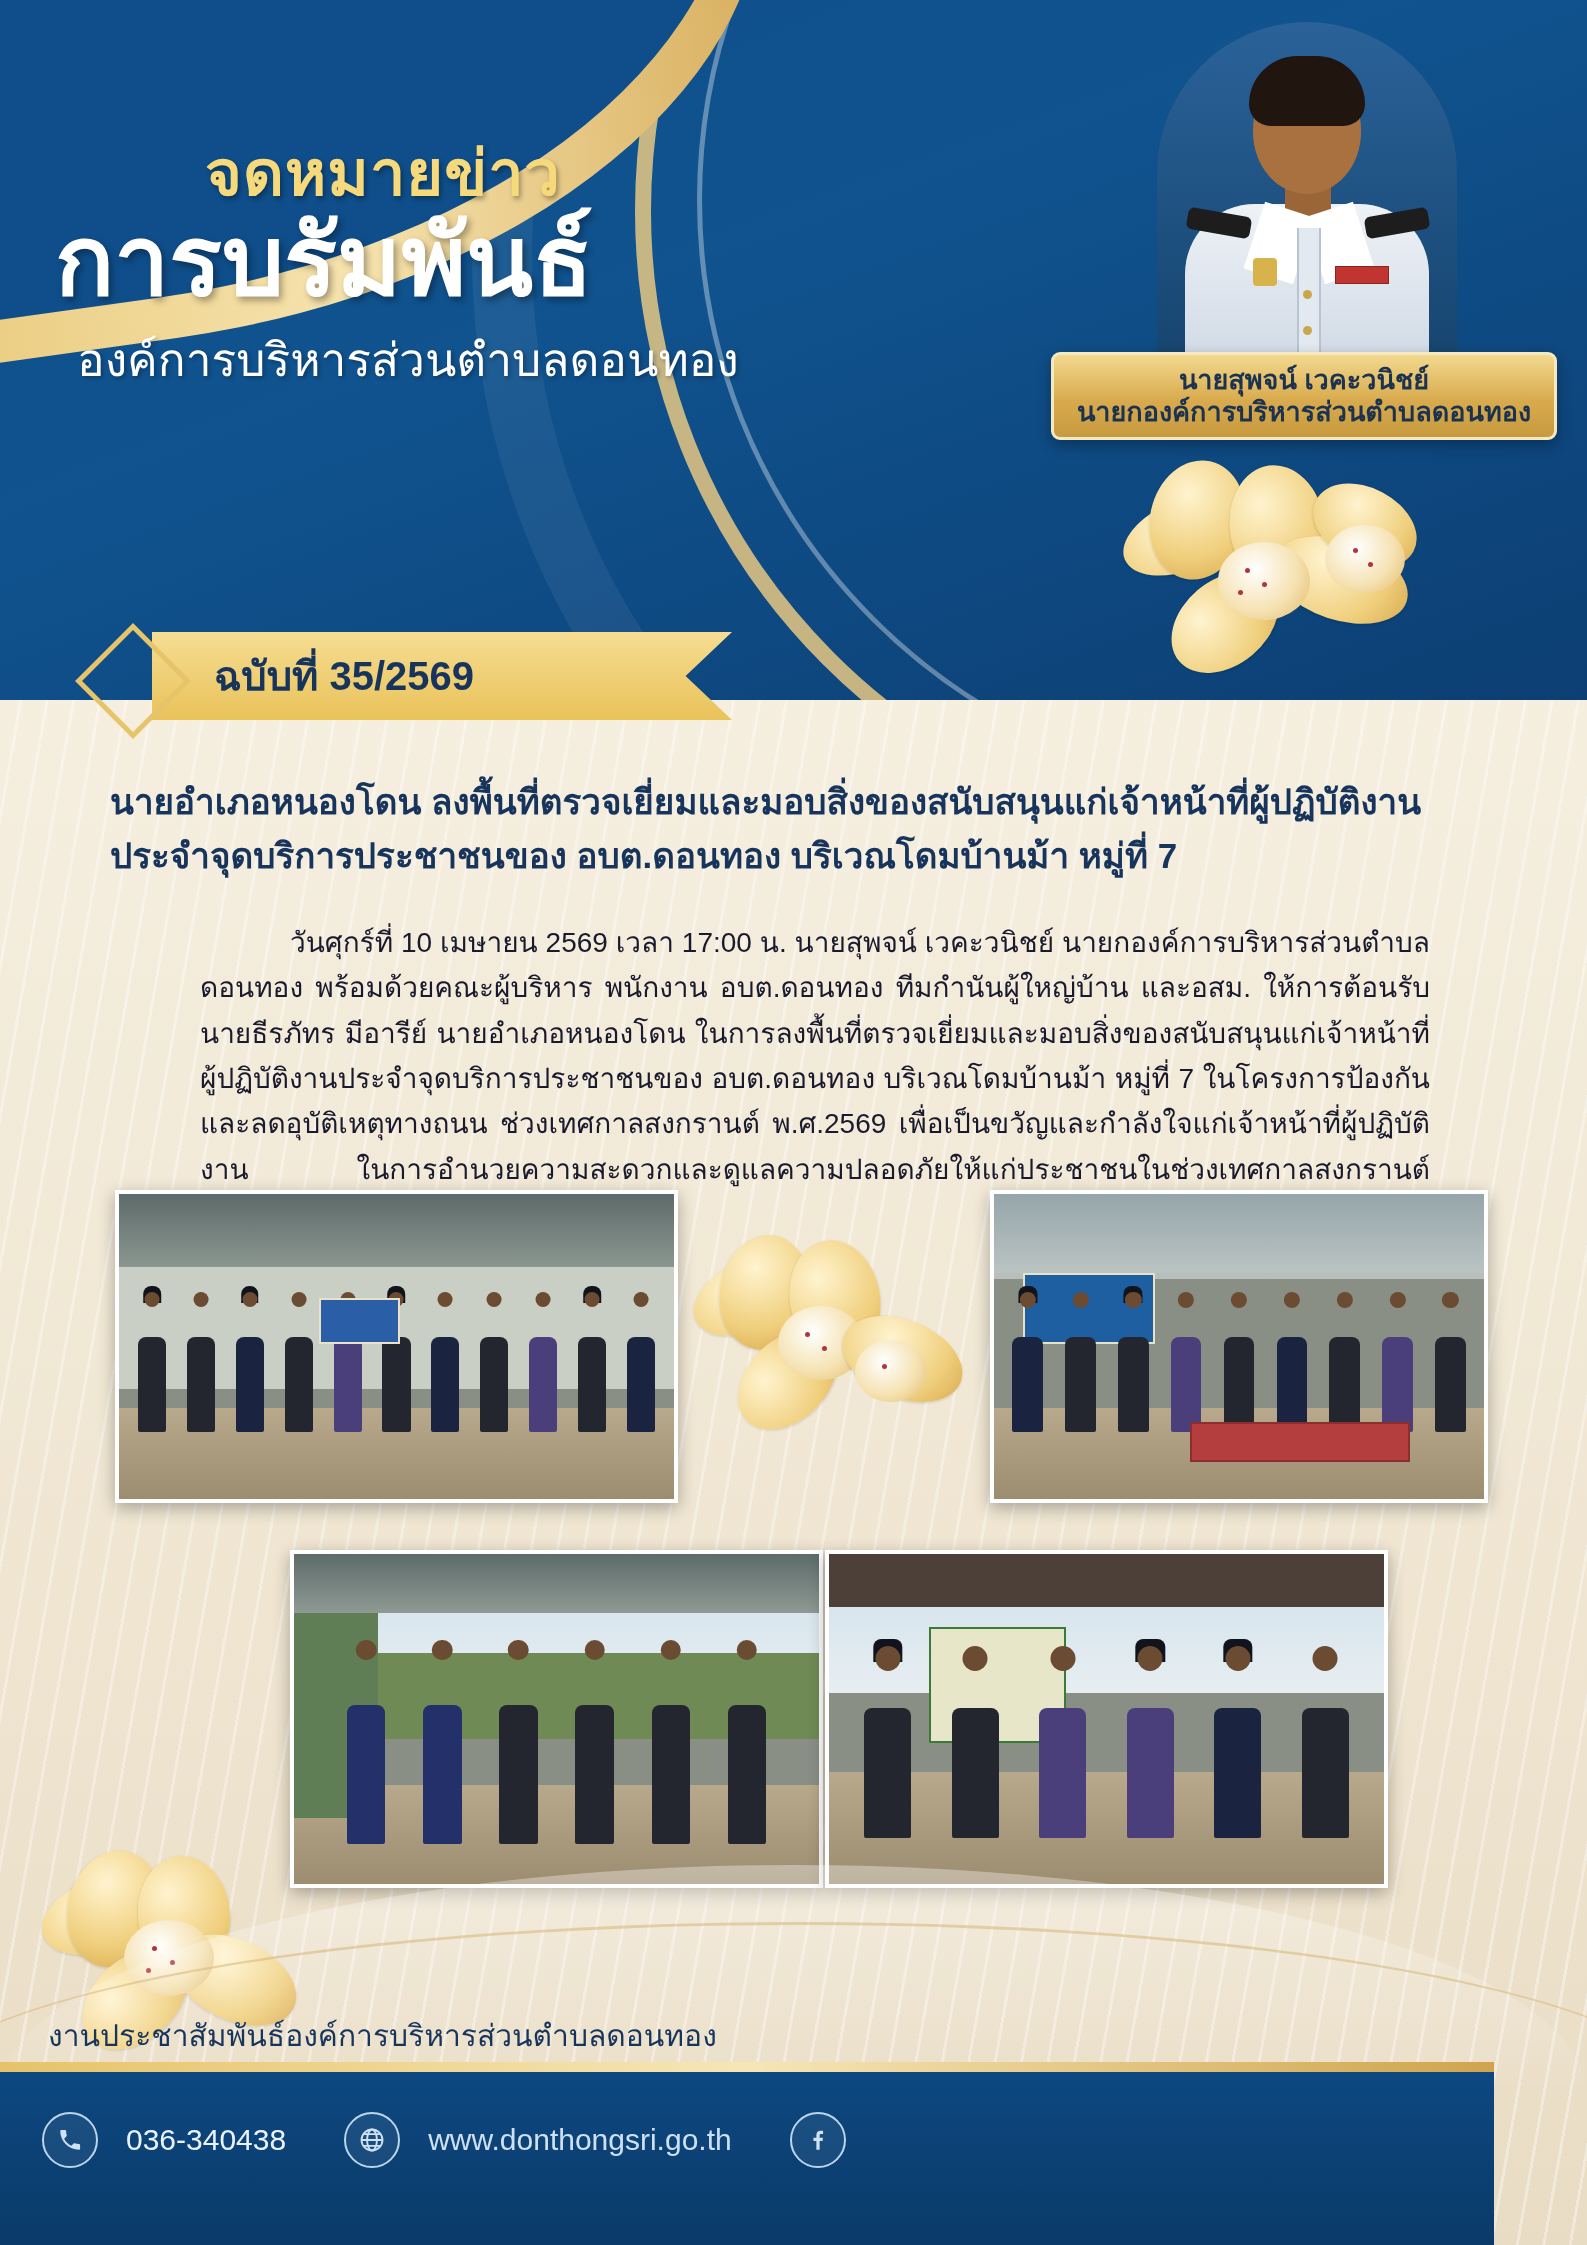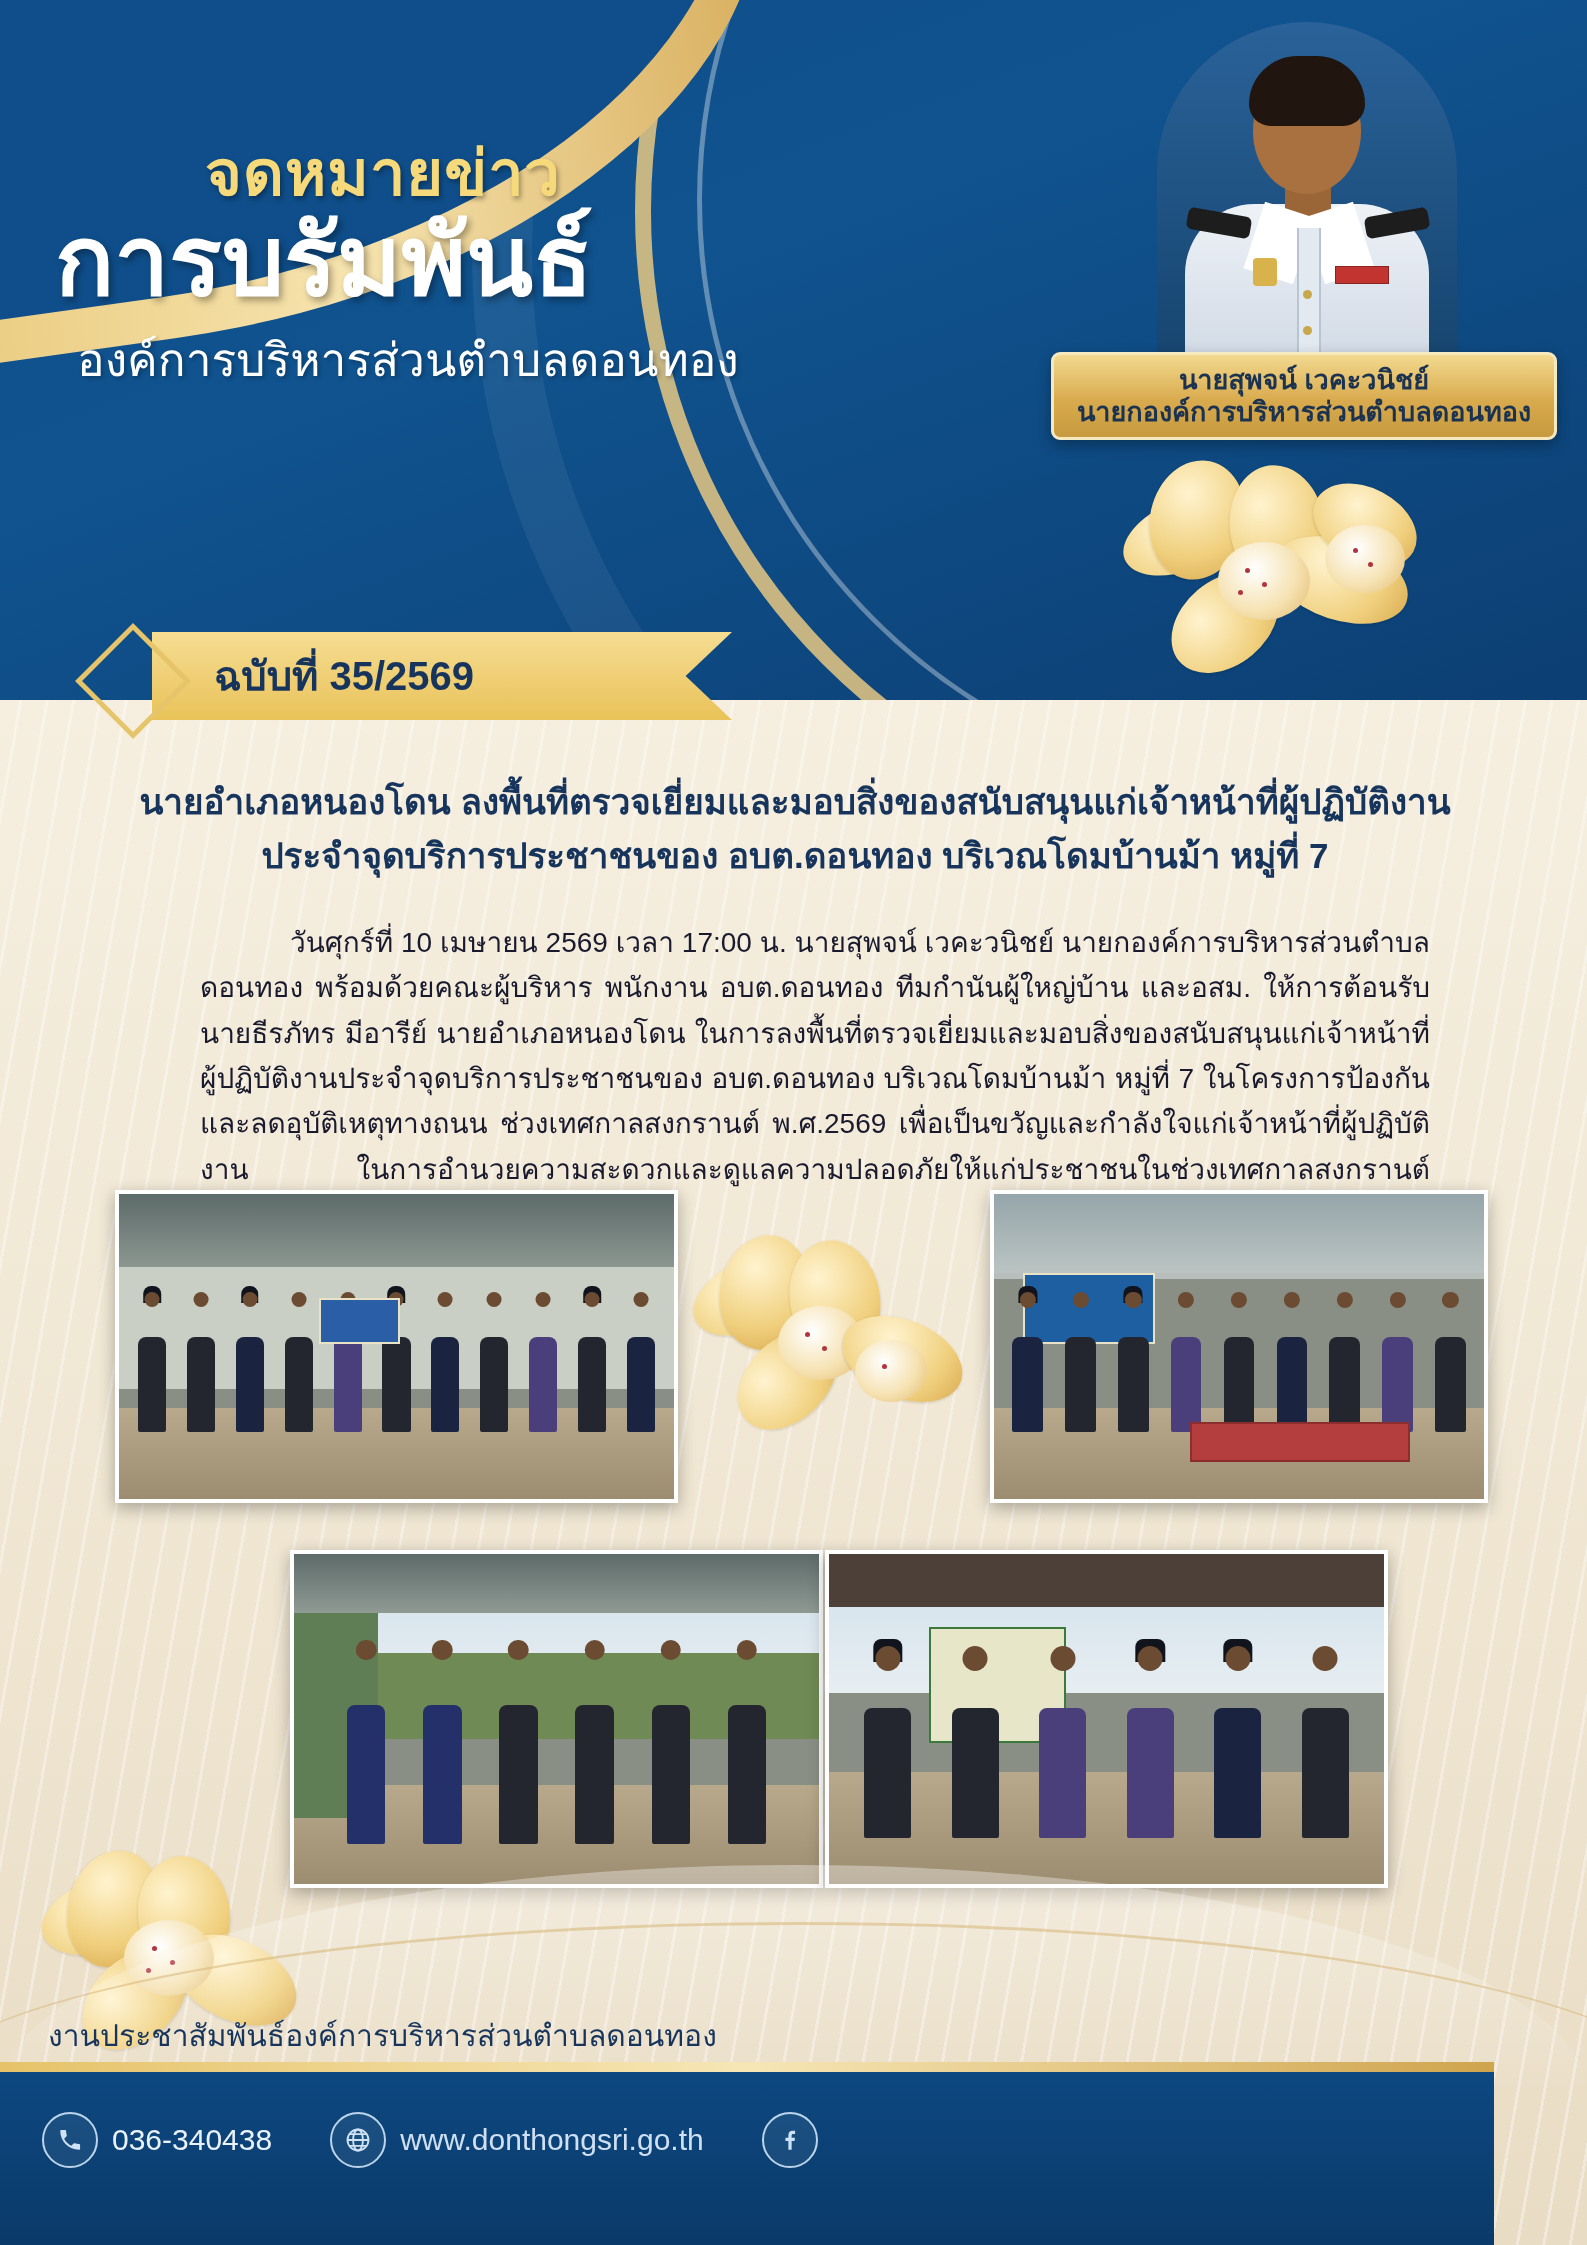--- a/index.html
+++ b/index.html
@@ -127,21 +127,21 @@
   }
   .rb-text{font-size:40px;font-weight:bold;color:#17355c;padding-left:62px;}
   .rb-diamond{
     position:absolute;left:40px;top:8px;width:72px;height:72px;
     border:5px solid #e6c46a;transform:rotate(45deg);background:transparent;
   }
 
   
   .headline{
     position:absolute;left:110px;top:775px;width:1370px;
-    text-align:center;font-size:35px;font-weight:bold;color:#17355c;line-height:1.55;
+    font-size:35px;font-weight:bold;color:#17355c;line-height:1.55;
   }
   .paragraph{
     position:absolute;left:200px;top:920px;width:1230px;
     font-size:28px;color:#1a1a2e;line-height:1.62;text-align:justify;
   }
   .paragraph .indent{display:inline-block;width:90px;}
 
   
   .photo{position:absolute;border:4px solid #ffffff;box-shadow:0 5px 16px rgba(0,0,0,.3);overflow:hidden;background:#8a8f86;}
   .ph1{left:115px;top:1190px;width:555px;height:305px;}
@@ -186,21 +186,21 @@
   }
   .footer{
     position:absolute;left:0;bottom:0;width:1494px;height:175px;
     background:linear-gradient(180deg,#0d4881,#0a3a69);
   }
   .footer-top{
     position:absolute;left:0;top:-8px;width:100%;height:10px;background:linear-gradient(90deg,#e6c36a,#f6e6b6,#cfa44d);
   }
   .f-line1{position:absolute;left:48px;top:-58px;font-size:30px;color:#17355c;}
   .f-row{position:absolute;left:42px;top:42px;display:flex;align-items:center;gap:18px;}
-  .f-item{display:flex;align-items:center;gap:14px;margin-right:40px;text-align:right;}
+  .f-item{display:flex;align-items:center;gap:28px;margin-right:40px;text-align:right;}
   .f-ico{
     width:52px;height:52px;border-radius:50%;
     border:2px solid #bcd4ea;color:#cfe2f4;background:rgba(255,255,255,.06);
     display:flex;align-items:center;justify-content:center;font-size:25px;
   }
   .f-txt{font-size:30px;color:#eaf2fb;}
   .f-txt.site{color:#cfe0f2;}
 </style>
 </head>
 <body>

